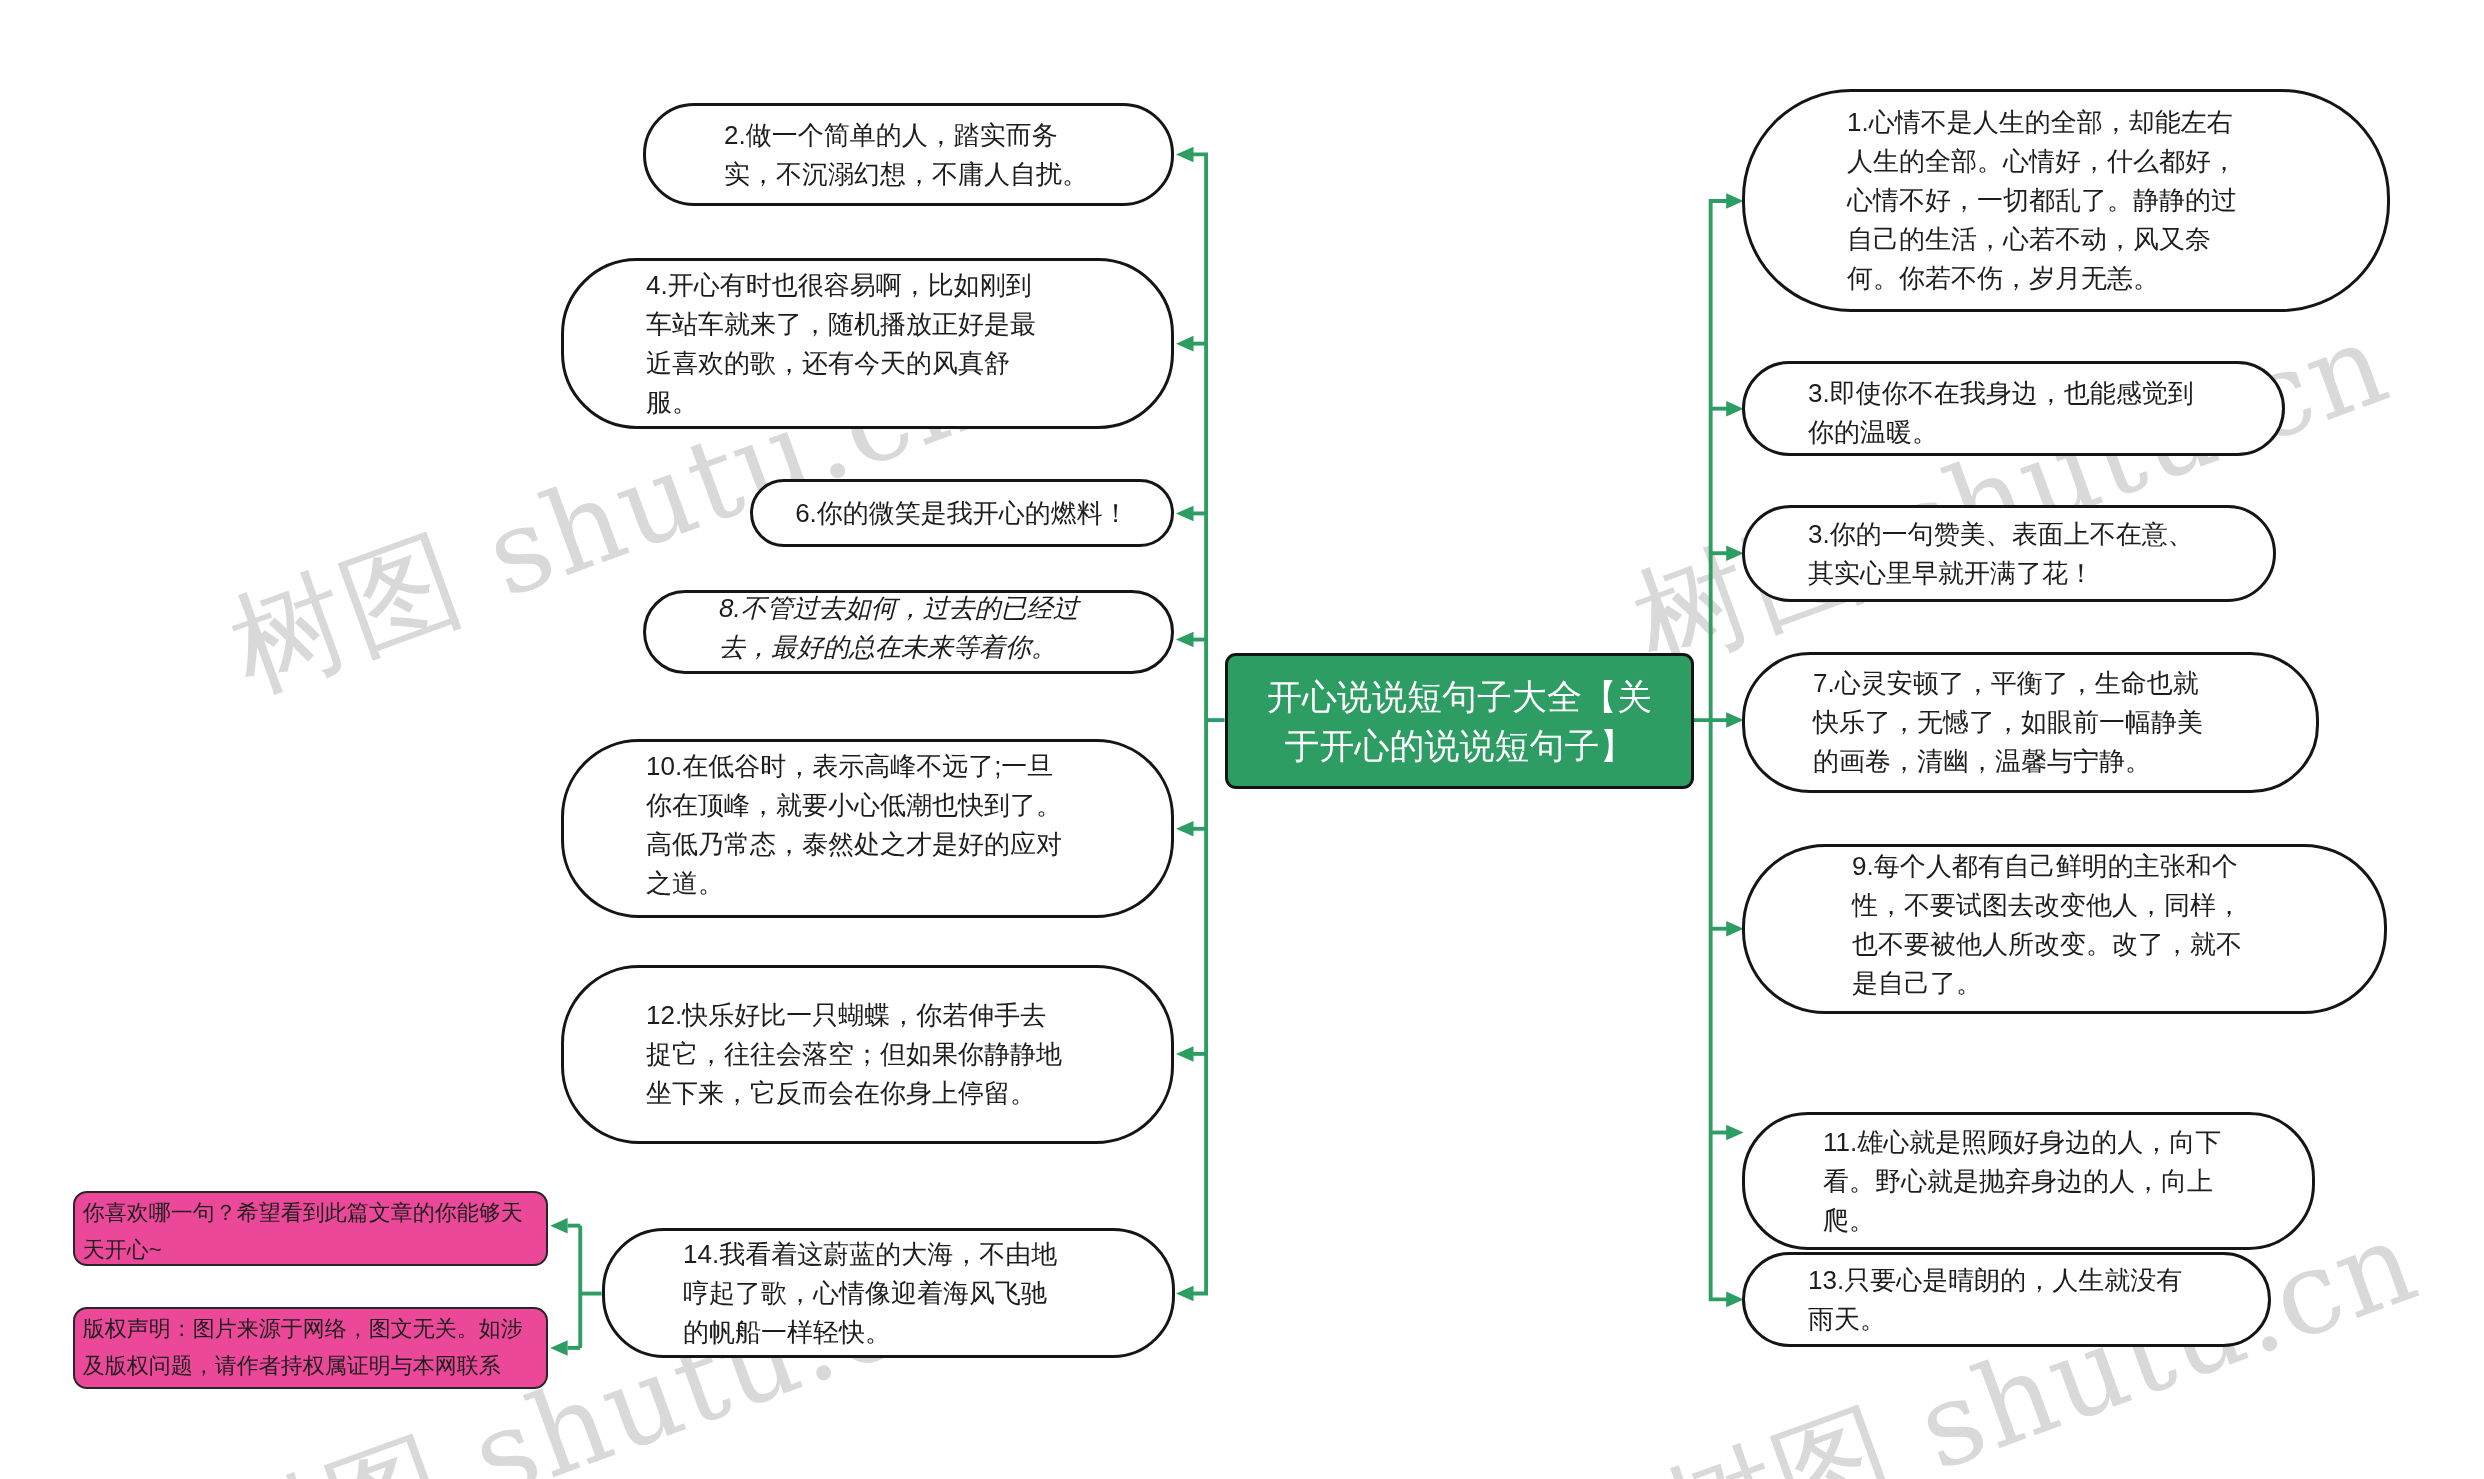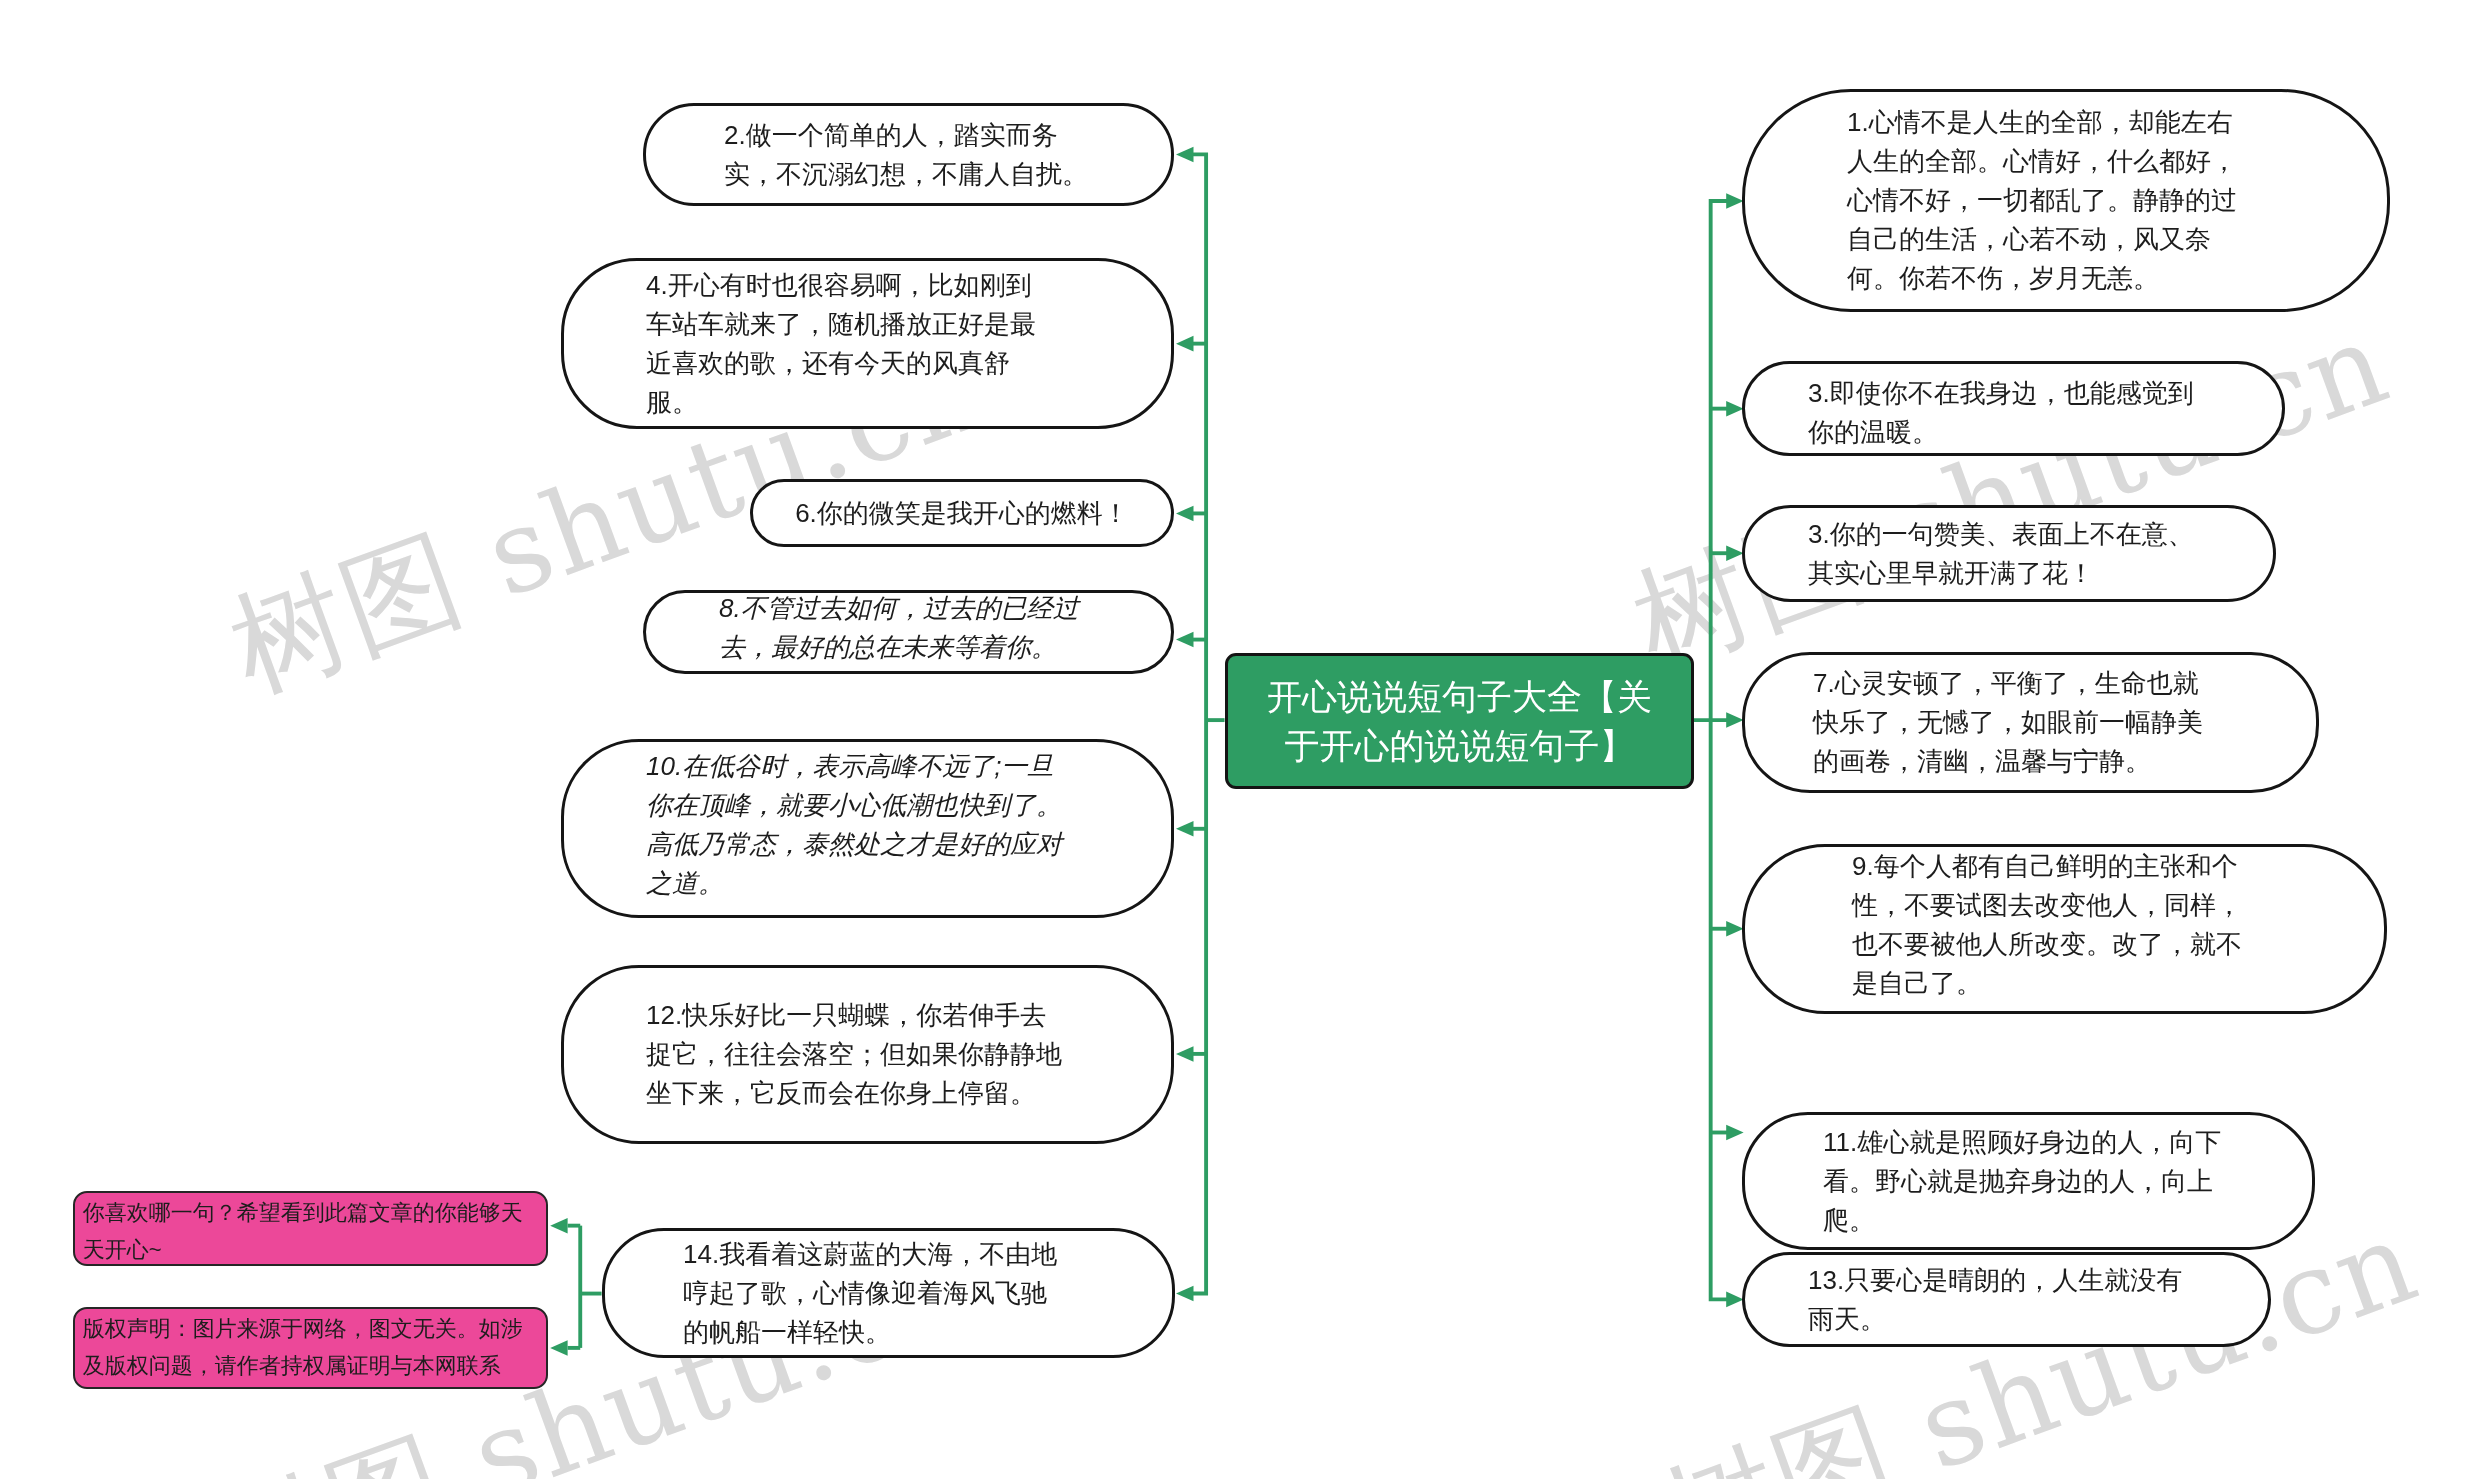--- a/index.html
+++ b/index.html
@@ -124,21 +124,21 @@
   </div>
   <div class="bubble" style="left:561px;top:258px;width:613px;height:171px;border-radius:76px;padding:0 116px 0 82px;">
     <span>4.开心有时也很容易啊，比如刚到车站车就来了，随机播放正好是最近喜欢的歌，还有今天的风真舒服。</span>
   </div>
   <div class="bubble" style="left:750px;top:479px;width:424px;height:68px;border-radius:34px;padding:0 19.4px;text-align:center;">
     <span>6.你的微笑是我开心的燃料！</span>
   </div>
   <div class="bubble" style="left:643px;top:590px;width:531px;height:84px;border-radius:49px;padding:0 61px 8px 73px;font-style:italic;">
     <span>8.不管过去如何，过去的已经过去，最好的总在未来等着你。</span>
   </div>
-  <div class="bubble" style="left:561px;top:739px;width:613px;height:179px;border-radius:78px;padding:0 102px 8px 82px;font-style:italic;">
+  <div class="bubble" style="left:561px;top:739px;width:613px;height:179px;border-radius:78px;padding:0 102px 8px 82px;">
     <span>10.在低谷时，表示高峰不远了;一旦你在顶峰，就要小心低潮也快到了。高低乃常态，泰然处之才是好的应对之道。</span>
   </div>
   <div class="bubble" style="left:561px;top:965px;width:613px;height:179px;border-radius:78px;padding:0 107px 0 82px;">
     <span>12.快乐好比一只蝴蝶，你若伸手去捉它，往往会落空；但如果你静静地坐下来，它反而会在你身上停留。</span>
   </div>
   <div class="bubble" style="left:602px;top:1228px;width:573px;height:130px;border-radius:62px;padding:0 109px 0 78px;">
     <span>14.我看着这蔚蓝的大海，不由地哼起了歌，心情像迎着海风飞驰的帆船一样轻快。</span>
   </div>
 
   <div class="bubble" style="left:1742px;top:89px;width:648px;height:223px;border-radius:109px;padding:0 147px 0 102px;">

